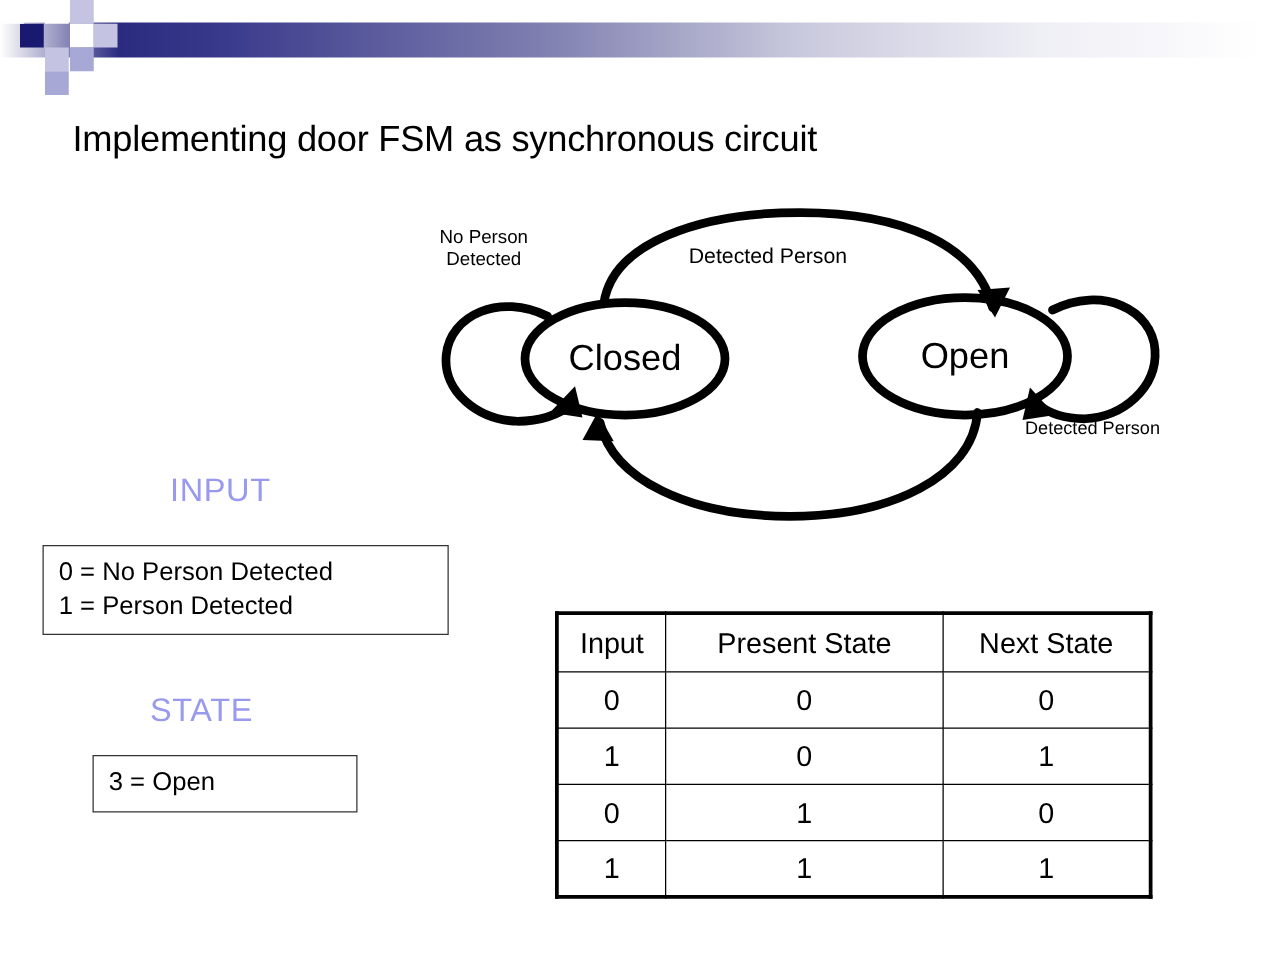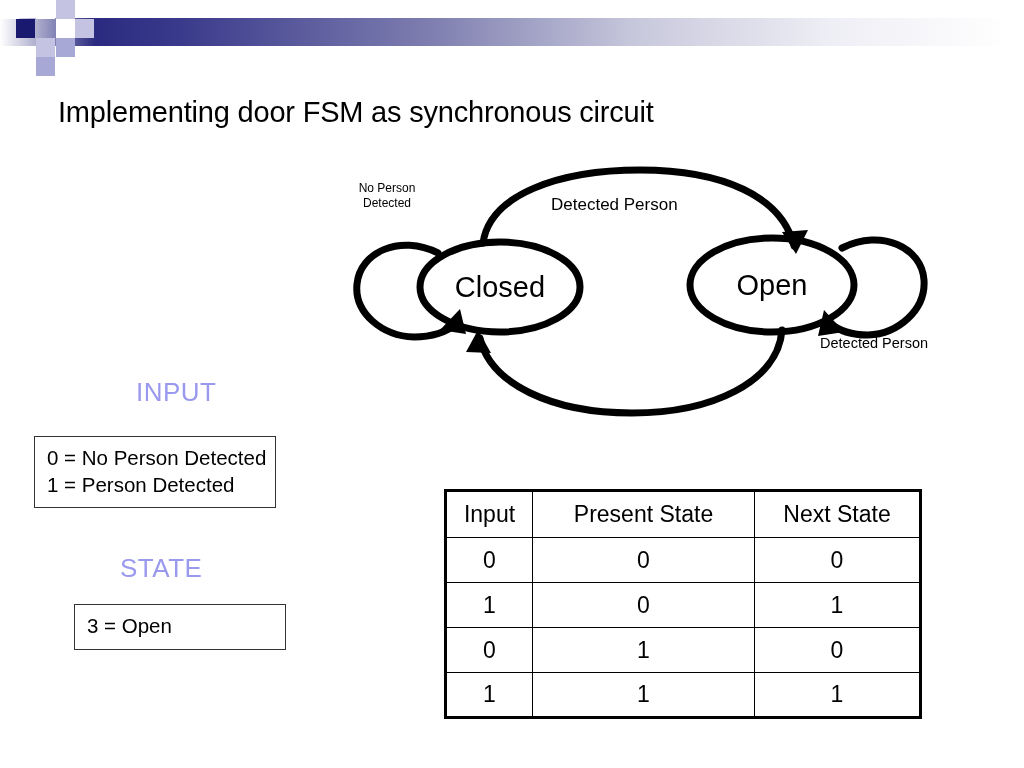--- a/index.html
+++ b/index.html
@@ -43,21 +43,21 @@
   }
 
   
   .fsm {
     position: absolute;
     left: 330px; top: 160px;
   }
   .fsm-label {
     position: absolute;
     color: #000;
-    font-size: 12px;
+    font-size: 15px;
     line-height: 1.22;
     white-space: nowrap;
   }
   .lbl-noperson-left   { left: 339px; top: 181px; text-align: center; width: 96px; }
   .lbl-detected-top    { left: 551px; top: 195px; font-size: 17px; }
   .lbl-detected-right  { left: 820px; top: 335px; font-size: 14.5px; }
   .lbl-noperson-bottom { left: 533px; top: 413px; font-size: 17px; }
 
   
   .legend-head {
@@ -70,21 +70,21 @@
     position: absolute;
     border: 1.5px solid #333333;
     background: #ffffff;
     font-size: 20.5px;
     line-height: 1.30;
     color: #000000;
     padding: 8px 12px 9px 12px;
     white-space: nowrap;
   }
   #input-head { left: 136px; top: 377px; }
-  #input-box  { left: 34px;  top: 436px; width: 242px; }
+  #input-box  { left: 34px;  top: 436px; width: 325px; }
   #state-head { left: 120px; top: 553px; text-align: right; }
   #state-box  { left: 74px;  top: 604px; width: 212px; }
   .legend-box div { }
 
   
   .ttable {
     position: absolute;
     left: 444px; top: 489px;
     border-collapse: collapse;
     border: 3.5px solid #000000;

